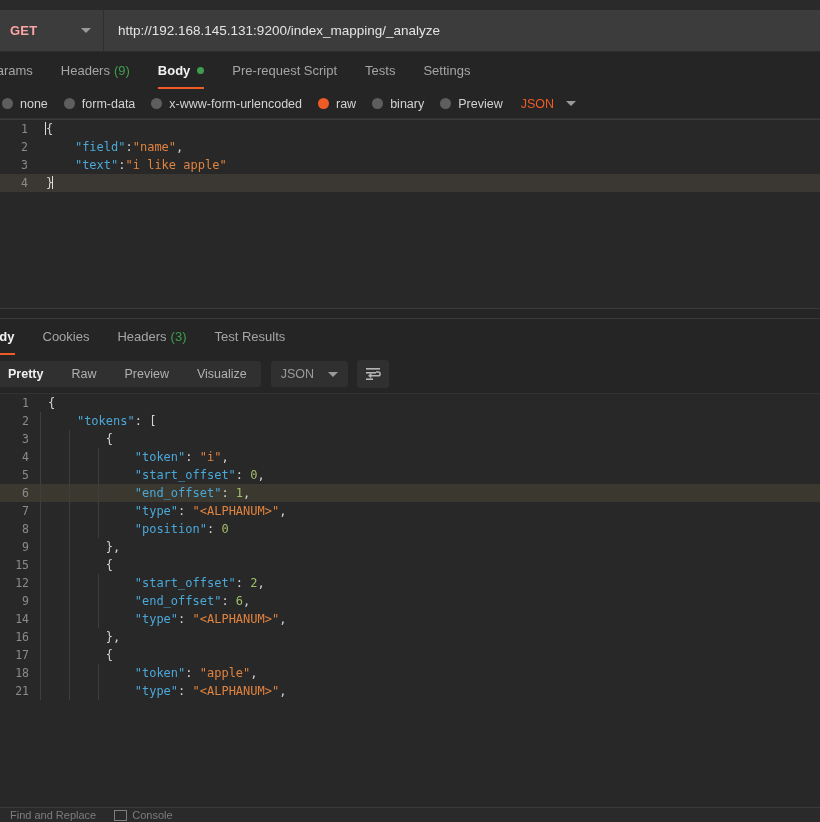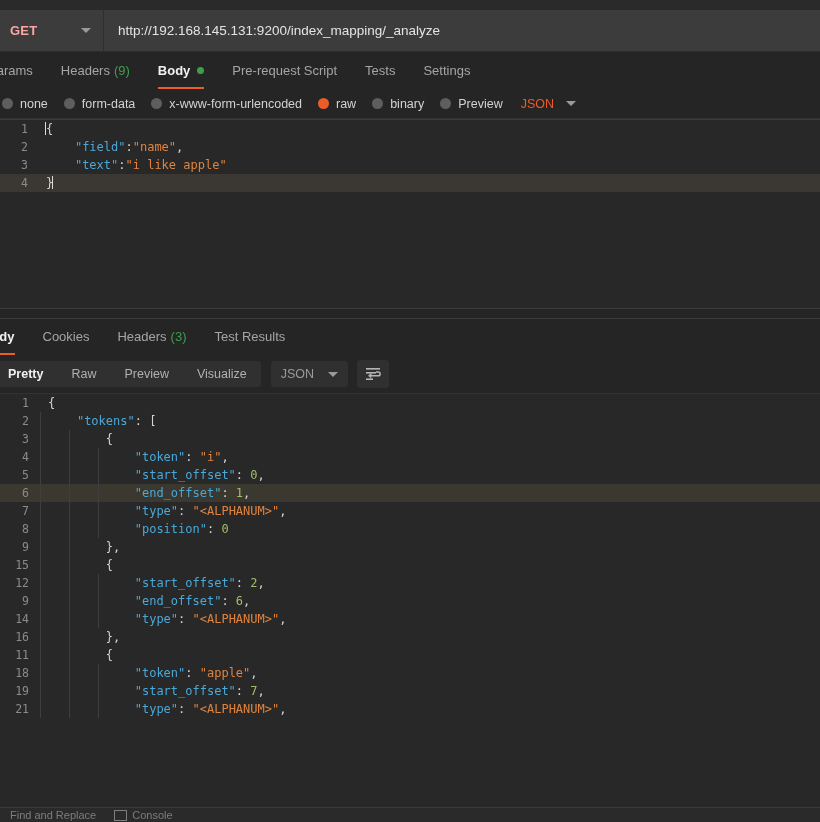--- a/index.html
+++ b/index.html
@@ -512,30 +512,26 @@
       </div>
       <div class="code-line">
         <div class="gutter">14</div>
         <div class="code-text"><span class="guide" style="left: 0px;"></span><span class="guide" style="left: 29px;"></span><span class="guide" style="left: 58px;"></span><span class="t-plain">            </span><span class="t-key">"type"</span><span class="t-punc">: </span><span class="t-str">"&lt;ALPHANUM&gt;"</span><span class="t-punc">,</span></div>
       </div>
       <div class="code-line">
         <div class="gutter">16</div>
         <div class="code-text"><span class="guide" style="left: 0px;"></span><span class="guide" style="left: 29px;"></span><span class="t-plain">        </span><span class="t-punc">},</span></div>
       </div>
       <div class="code-line">
-        <div class="gutter">11</div>
+        <div class="gutter">17</div>
         <div class="code-text"><span class="guide" style="left: 0px;"></span><span class="guide" style="left: 29px;"></span><span class="t-plain">        </span><span class="t-punc">{</span></div>
       </div>
       <div class="code-line">
         <div class="gutter">18</div>
         <div class="code-text"><span class="guide" style="left: 0px;"></span><span class="guide" style="left: 29px;"></span><span class="guide" style="left: 58px;"></span><span class="t-plain">            </span><span class="t-key">"token"</span><span class="t-punc">: </span><span class="t-str">"apple"</span><span class="t-punc">,</span></div>
-      </div>
-      <div class="code-line">
-        <div class="gutter">19</div>
-        <div class="code-text"><span class="guide" style="left: 0px;"></span><span class="guide" style="left: 29px;"></span><span class="guide" style="left: 58px;"></span><span class="t-plain">            </span><span class="t-key">"start_offset"</span><span class="t-punc">: </span><span class="t-num">7</span><span class="t-punc">,</span></div>
       </div>
       <div class="code-line">
         <div class="gutter">21</div>
         <div class="code-text"><span class="guide" style="left: 0px;"></span><span class="guide" style="left: 29px;"></span><span class="guide" style="left: 58px;"></span><span class="t-plain">            </span><span class="t-key">"type"</span><span class="t-punc">: </span><span class="t-str">"&lt;ALPHANUM&gt;"</span><span class="t-punc">,</span></div>
       </div>
     </div>
 
   <div class="footer" id="footer">
       <div class="footer-item">
         <span>Find and Replace</span>

